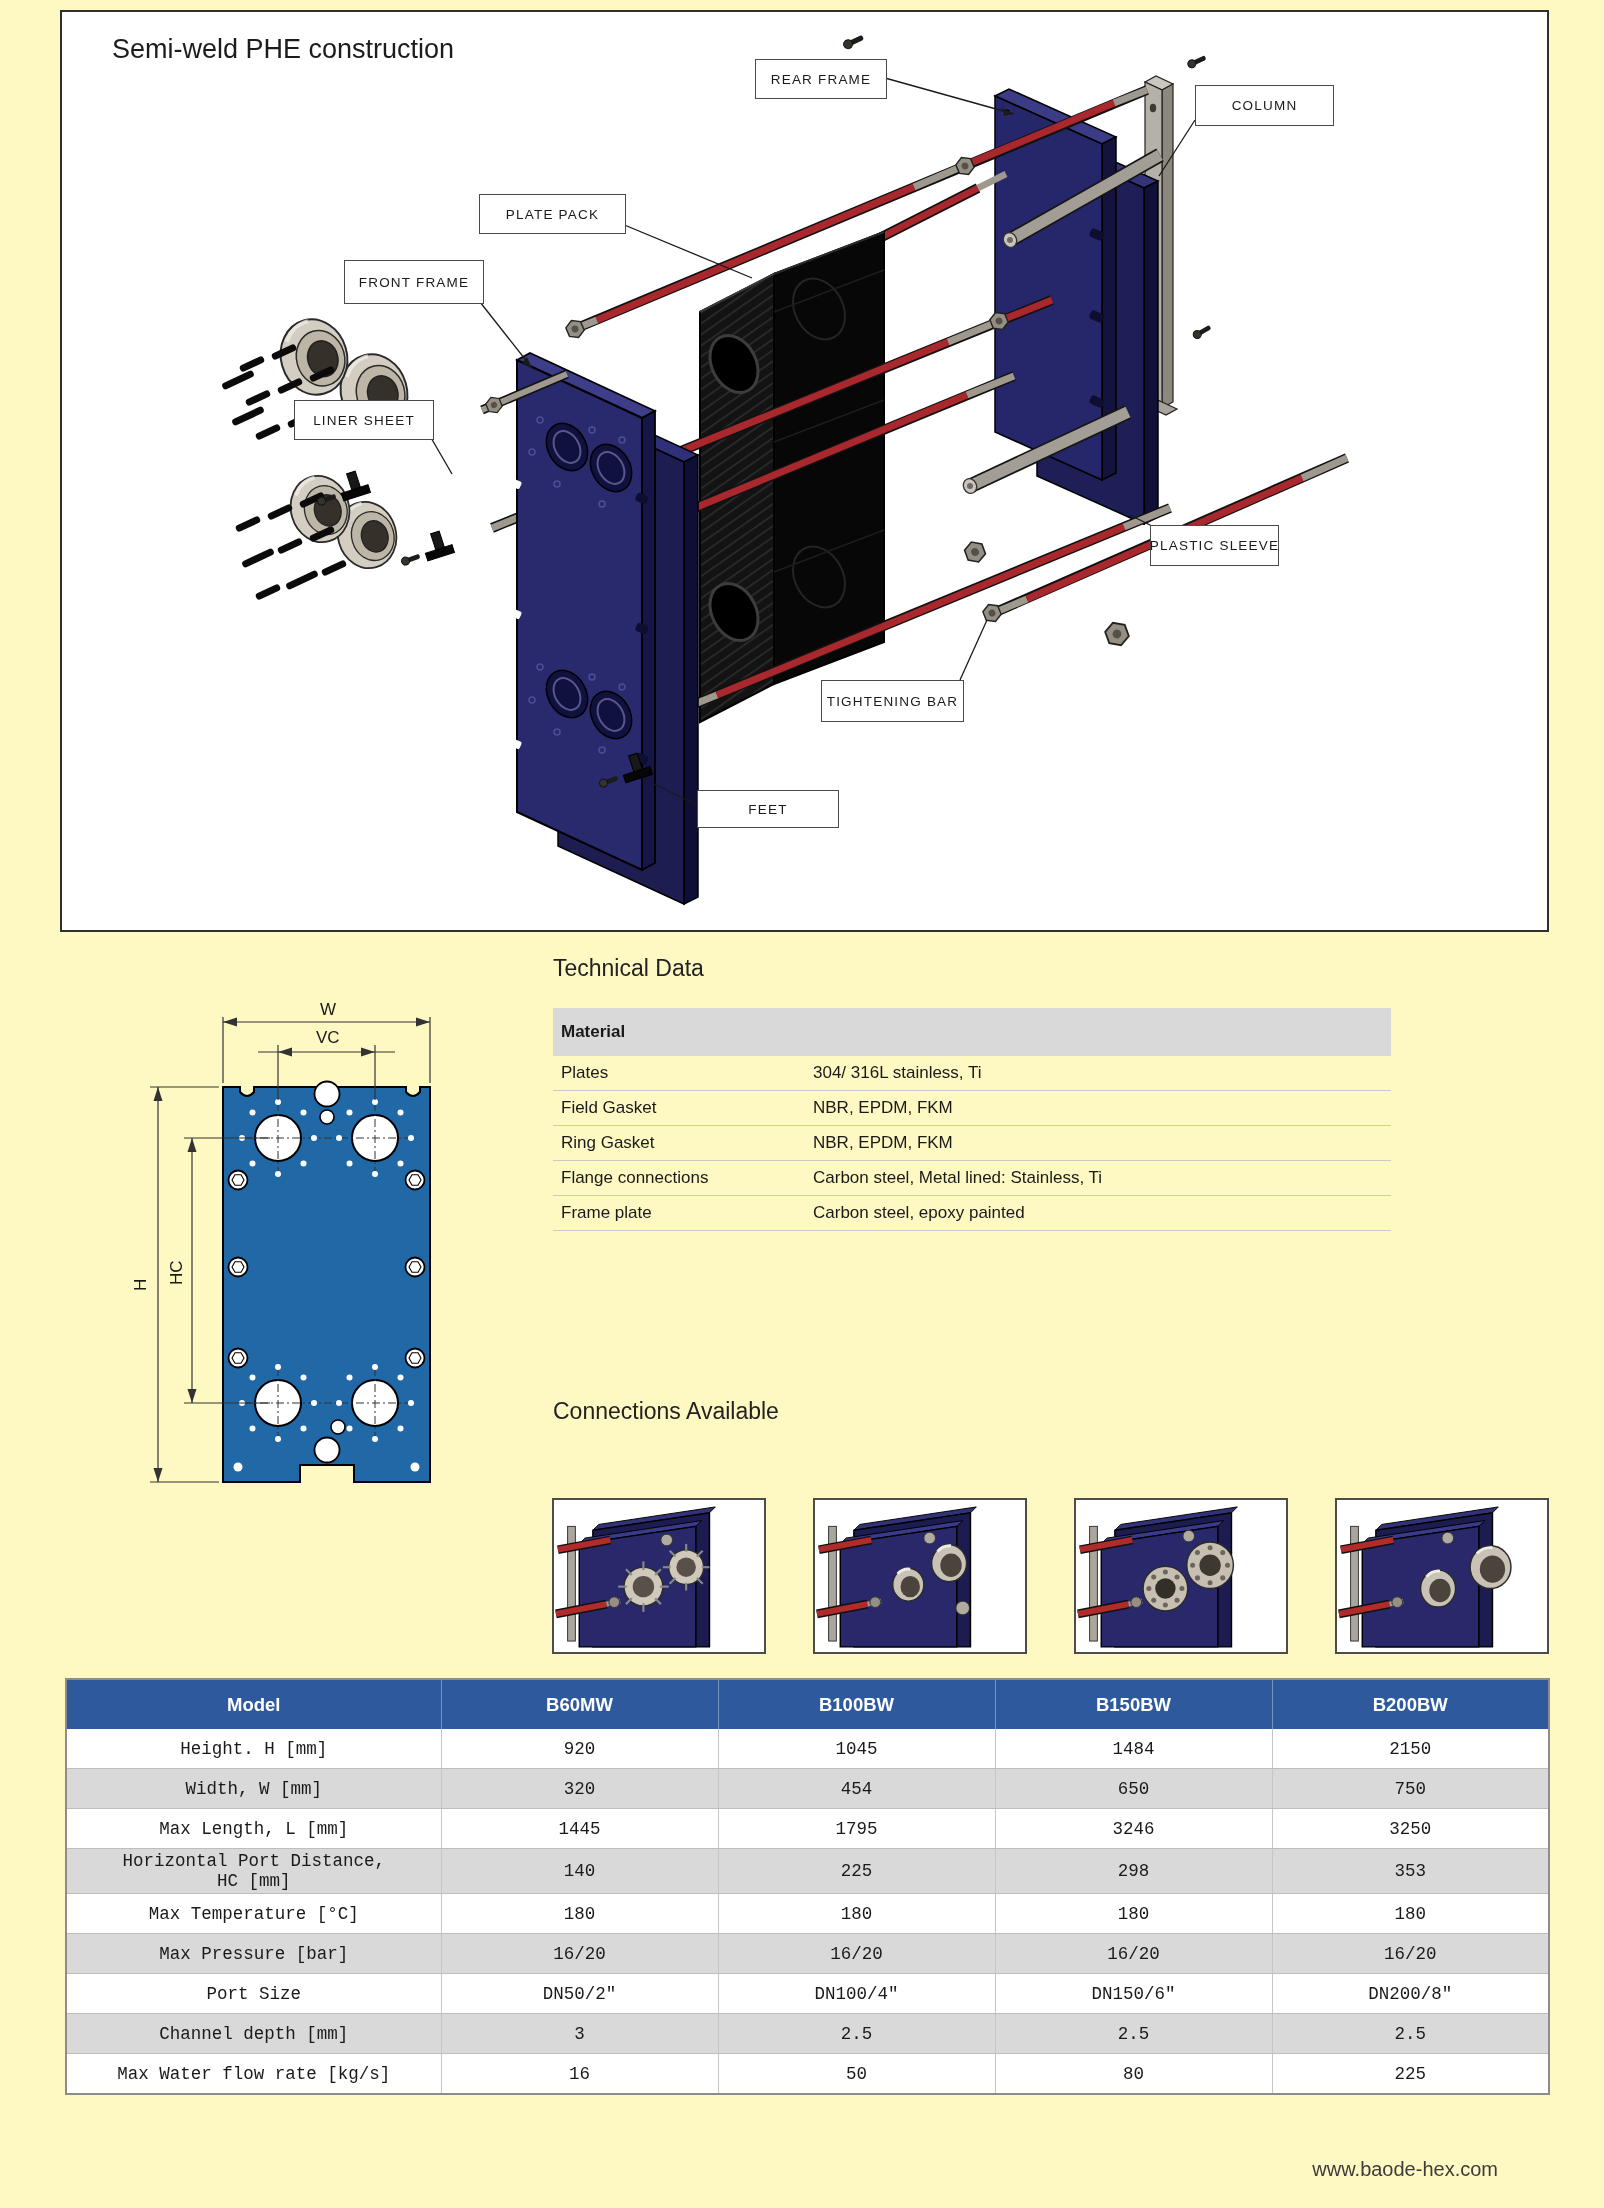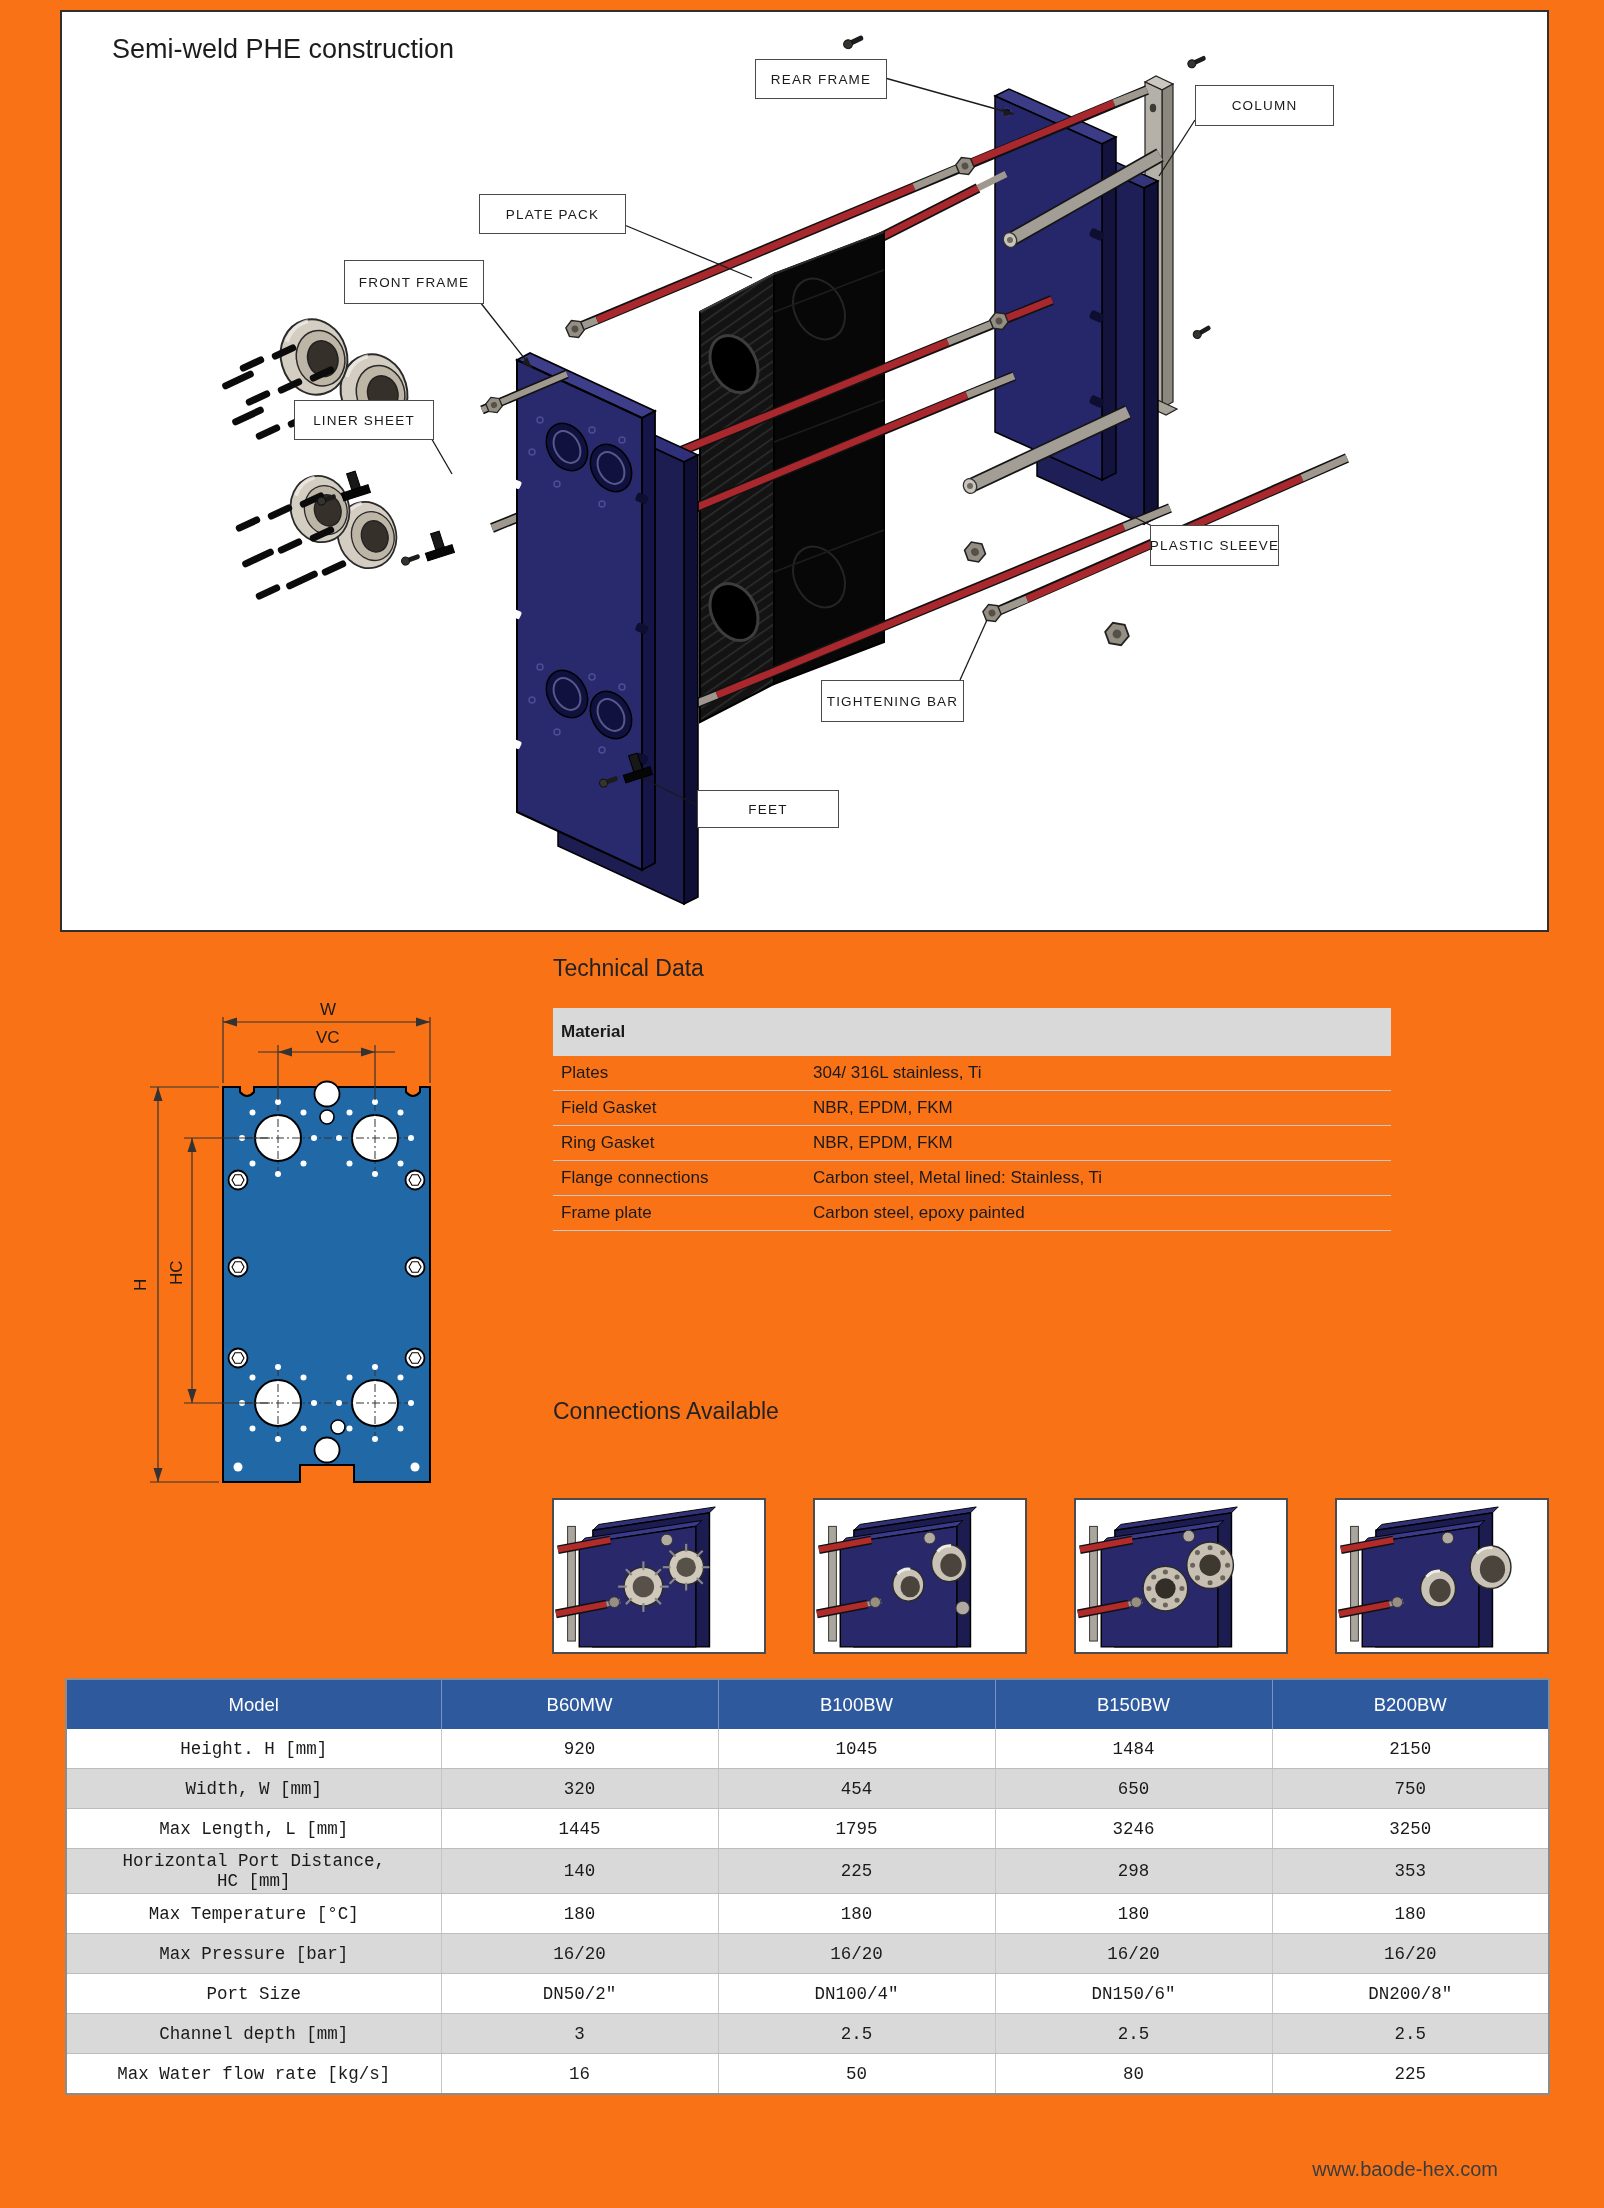--- a/index.html
+++ b/index.html
@@ -1,16 +1,16 @@
 <!DOCTYPE html>
 <html style="--header-blue: #2e5a9d; --row-gray: #d9d9d9; --plate-blue: #2168a7; --frame-navy: #29296e; --bar-red: #a8282d; --metal-gray: #a39e95;"><head>
 <meta charset="utf-8">
 <style>
   html,body{margin:0;padding:0;background:#ffffff;}
-  .page{position:relative;width:1604px;height:2208px;background:#f97316;
+  .page{position:relative;width:1604px;height:2208px;background:#fef9c3;
         font-family:"Liberation Sans", sans-serif;color:#1a1a1a;overflow:hidden;}
 
   
   .diagram-box{position:absolute;left:60px;top:10px;width:1485px;height:918px;
                border:2px solid #2f2f2f;background:#fff;}
   .diagram-box svg{position:absolute;left:0;top:0;}
   .diagram-title{position:absolute;left:50px;top:22px;font-size:27px;color:#1c1c1c;}
   .part-label{position:absolute;background:#fff;border:1.4px solid #4a4a4a;
               display:flex;align-items:center;justify-content:center;
               font-size:13.5px;letter-spacing:1.2px;color:#1b1b1b;white-space:nowrap;}
@@ -30,21 +30,21 @@
   
   .conn-heading{position:absolute;left:553px;top:1398px;}
   .conn-thumb{position:absolute;top:1498px;width:210px;height:152px;
               border:2px solid #4c4c4c;background:#fff;}
   .conn-thumb svg{display:block;}
 
   
   .spec{position:absolute;left:65px;top:1678px;width:1485px;border-collapse:collapse;
         table-layout:fixed;border:2px solid #8c8c8c;font-size:17.5px;}
   .spec col.c0{width:375px;}
-  .spec thead th{background:var(--header-blue,#2e5a9d);color:#fff;font-weight:normal;
+  .spec thead th{background:var(--header-blue,#2e5a9d);color:#fff;font-weight:bold;
                  font-size:18.5px;height:47px;border-left:1px solid rgba(255,255,255,.35);}
   .spec thead th:first-child{border-left:none;}
   .spec tbody th,.spec tbody td{font-weight:normal;text-align:center;height:35px;
         border-bottom:1px solid #bdbdbd;border-left:1px solid #c6c6c6;padding:2px 4px;font-family:Liberation Mono, monospace;}
   .spec tbody th{padding:2px 50px;}
   .spec tbody th:first-child,.spec tbody td:first-child{border-left:none;}
   .spec tbody tr:nth-child(even){background:var(--row-gray,#d9d9d9);}
   .spec tbody tr:nth-child(odd){background:#ffffff;}
 
   .footer-url{position:absolute;top:2158px;right:106px;font-size:20px;color:#3c3c3c;}

